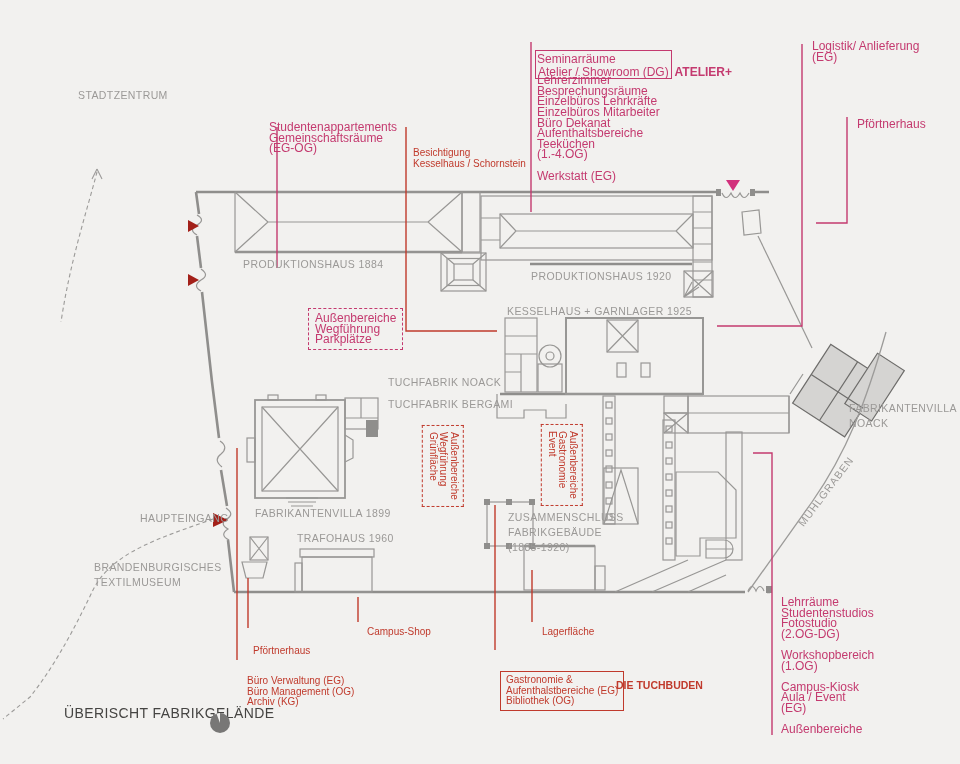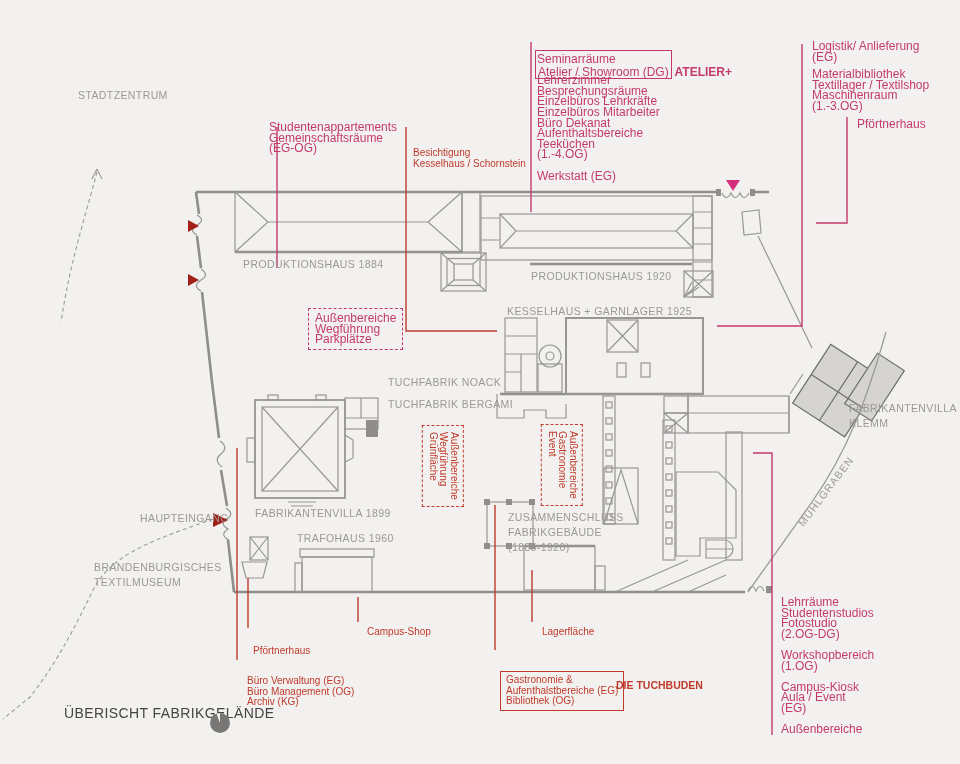--- a/index.html
+++ b/index.html
@@ -200,21 +200,21 @@
     <path fill="#d2307c" d="M726,180 H740 L733,191 Z"></path>
   </svg>
 
   <div class="lbl gray" style="left:78px;top:88px">STADTZENTRUM</div>
   <div class="lbl gray" style="left:243px;top:257px">PRODUKTIONSHAUS 1884</div>
   <div class="lbl gray" style="left:531px;top:269px">PRODUKTIONSHAUS 1920</div>
   <div class="lbl gray" style="left:507px;top:304px">KESSELHAUS + GARNLAGER 1925</div>
   <div class="lbl gray" style="left:388px;top:375px">TUCHFABRIK NOACK</div>
   <div class="lbl gray" style="left:388px;top:397px">TUCHFABRIK BERGAMI</div>
   <div class="lbl gray" style="left:849px;top:401px">FABRIKANTENVILLA
-KLEMM</div>
+NOACK</div>
   <div class="lbl gray" style="left:255px;top:506px">FABRIKANTENVILLA 1899</div>
   <div class="lbl gray" style="left:297px;top:531px">TRAFOHAUS 1960</div>
   <div class="lbl gray" style="left:140px;top:511px">HAUPTEINGANG</div>
   <div class="lbl gray" style="left:508px;top:510px">ZUSAMMENSCHLUSS
 FABRIKGEBÄUDE
 (1885-1920)</div>
   <div class="lbl gray" style="left:94px;top:560px">BRANDENBURGISCHES
 TEXTILMUSEUM</div>
   <div class="lbl gray rot-muehl" style="left:784px;top:484px">MÜHLGRABEN</div>
   <div class="lbl title" style="left:64px;top:705px">ÜBERISCHT FABRIKGELÄNDE</div>
@@ -239,24 +239,20 @@
 Aufenthaltsbereiche
 Teeküchen
 (1.-4.OG)
 
 Werkstatt (EG)</div>
   <div class="lbl pink" style="left:269px;top:122px">Studentenappartements
 Gemeinschaftsräume
 (EG-OG)</div>
   <div class="lbl pink" style="left:812px;top:41px">Logistik/ Anlieferung
 (EG)</div>
-  <div class="lbl pink" style="left:812px;top:69px">Materialbibliothek
-Textillager / Textilshop
-Maschinenraum
-(1.-3.OG)</div>
   <div class="lbl pink" style="left:857px;top:119px">Pförtnerhaus</div>
   <div class="lbl pink dashedbox" style="left:308px;top:308px">Außenbereiche
 Wegführung
 Parkplätze</div>
   <div class="lbl pink" style="left:781px;top:597px">Lehrräume
 Studentenstudios
 Fotostudio
 (2.OG-DG)
 
 Workshopbereich

